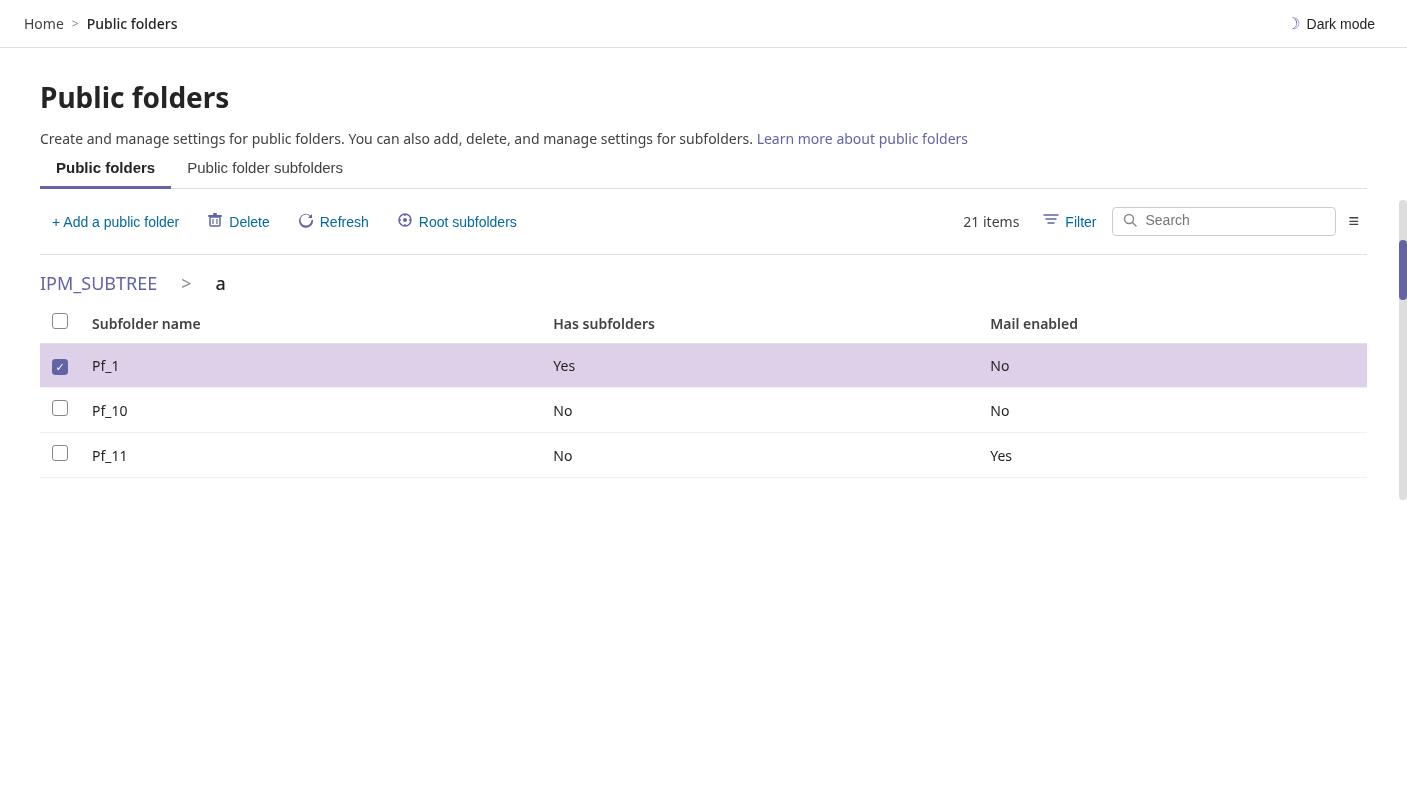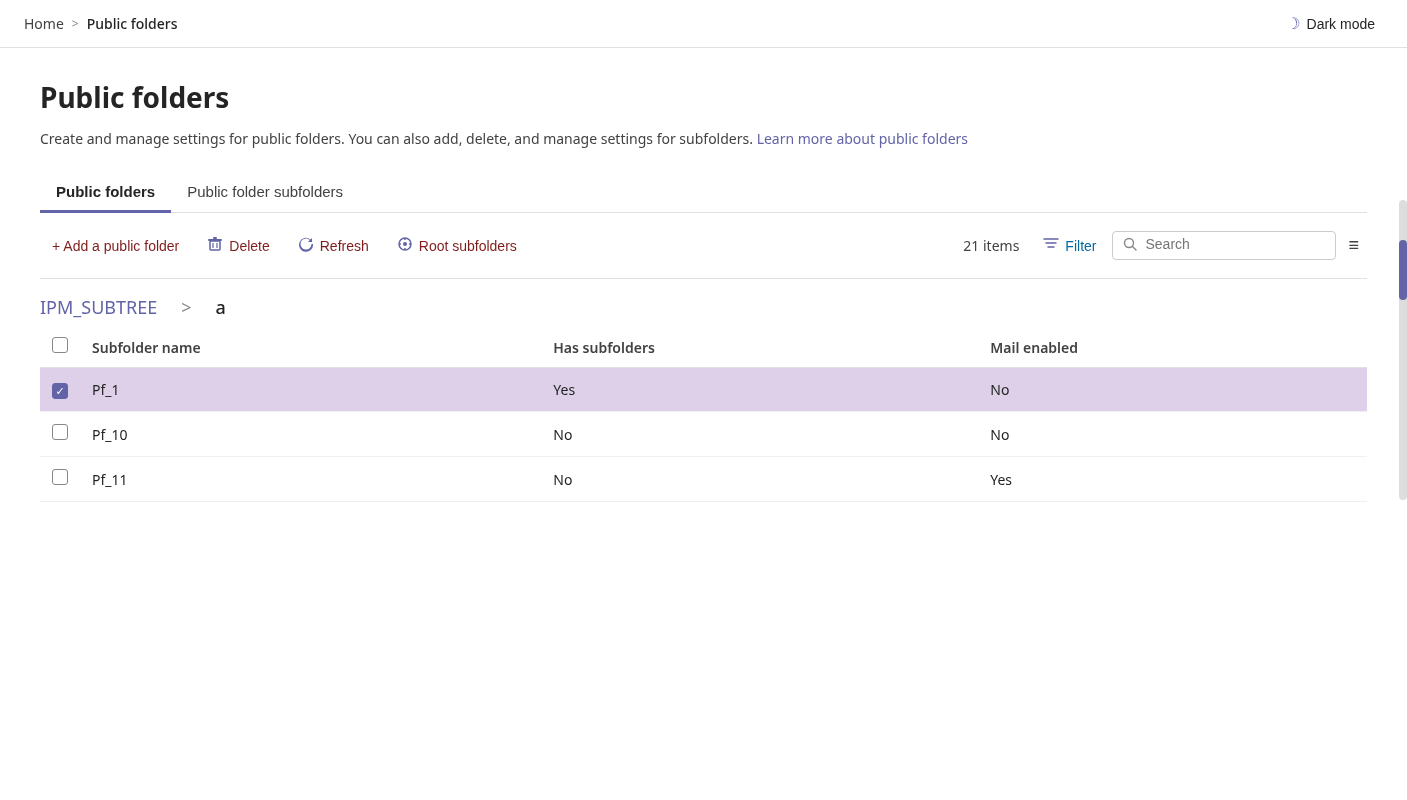--- a/index.html
+++ b/index.html
@@ -51,21 +51,20 @@
     .page-title {
       font-size: 28px;
       font-weight: 700;
       color: #242424;
       margin-bottom: 12px;
       margin-top: 10px;
     }
     .page-description {
       font-size: 14px;
       color: #424242;
-      margin-bottom: 24px;
       line-height: 1.5;
     }
     .page-description a {
       color: #6264A7;
       text-decoration: none;
     }
     .tabs {
       display: flex;
       gap: 0;
       border-bottom: 1px solid #e0e0e0;
@@ -99,21 +98,21 @@
       flex-wrap: wrap;
     }
     .toolbar-btn {
       display: flex;
       align-items: center;
       gap: 6px;
       padding: 6px 12px;
       background: none;
       border: none;
       cursor: pointer;
-      color: #7f1d1d;
+      color: #0369a1;
       font-size: 14px;
       border-radius: 4px;
       white-space: nowrap;
     }
     .toolbar-btn .btn-icon {
       color: #6264A7;
       font-size: 16px;
     }
     .items-count {
       color: #424242;

